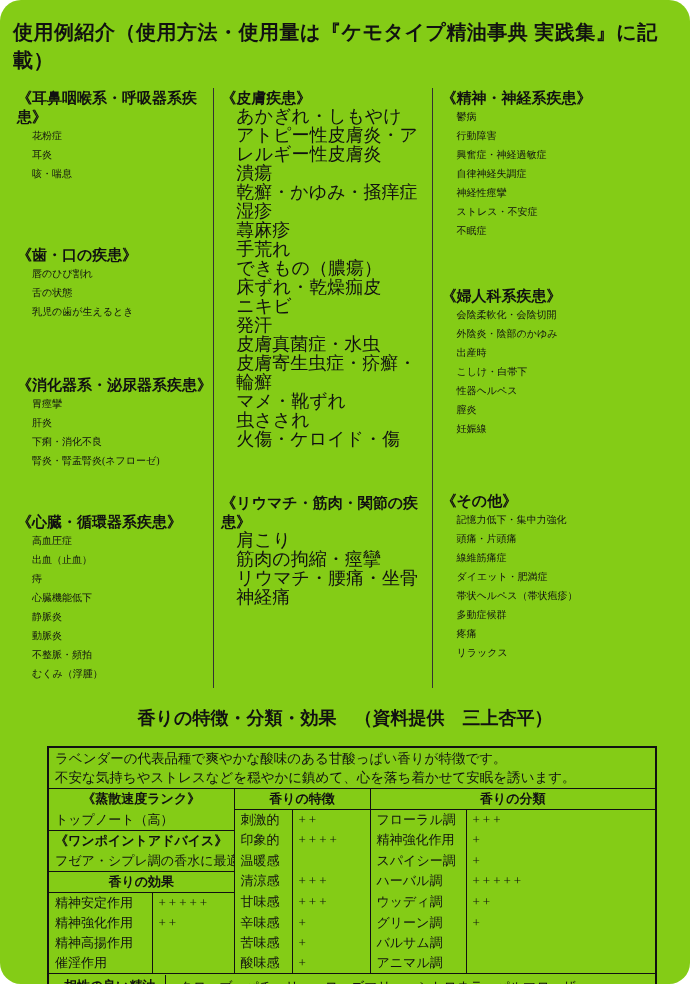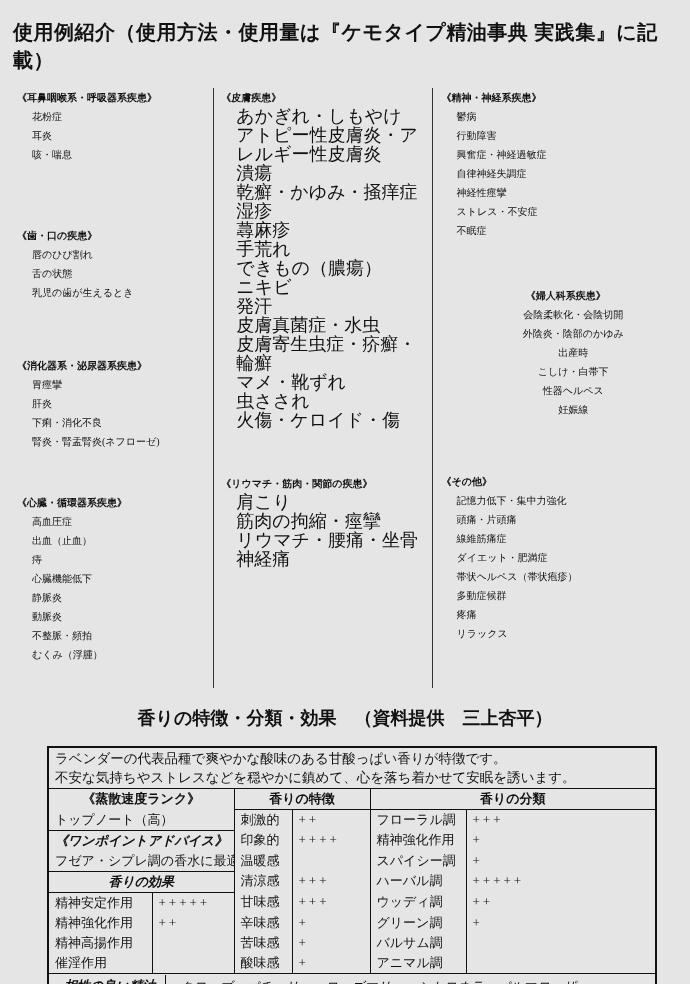--- a/index.html
+++ b/index.html
@@ -1,22 +1,23 @@
 <!DOCTYPE html>
 <html><head>
 <meta charset="utf-8">
 <style>
   html,body{margin:0;padding:0;background:#fff;}
   .page{
     position:relative;
     width:690px;height:984px;
-    background:#e5e5e5;
+    background:#84cc16;
     color:#111;
     overflow:hidden;
     font-family:"Liberation Serif","DejaVu Serif",serif;
+    border-radius:21px;
   }
   
   .doc-title{
     padding:18px 0 0 13px;
     font-family:"Liberation Sans","DejaVu Sans",sans-serif;
     font-weight:bold;
     font-size:20px;
     line-height:28px;
     letter-spacing:0.5px;
   }
@@ -27,39 +28,39 @@
     height:600px;
     align-items:stretch;
   }
   .col{box-sizing:border-box;}
   .col-1{width:222px;}
   .col-2{width:228px;border-left:1.5px solid #333;}
   .col-3{width:268px;border-left:1.5px solid #333;}
   .sec-heading{
     font-family:"Liberation Sans","DejaVu Sans",sans-serif;
     font-weight:bold;
-    font-size:10px;
+    font-size:15px;
     line-height:19px;
   }
   .item{
     font-size:10px;
     line-height:19px;
   }
   .col-1 .sec-heading{padding-left:17px;}
   .col-1 .item{padding-left:32px;}
   .col-2 .sec-heading{padding-left:7px;}
   .col-2 .item{padding-left:22px;padding-right:2px;font-size:18px;}
   .col-3 .sec-heading{padding-left:8px;}
   .col-3 .item{padding-left:23px;}
   .c1s1{margin-bottom:62px;}
   .c1s2{margin-bottom:54px;}
   .c1s3{margin-bottom:42px;}
   .c2s1{margin-bottom:44px;}
   .c3s1{margin-bottom:46px;}
-  .c3s2{margin-bottom:53px;text-align:center;}
+  .c3s2{margin-bottom:53px;}
   
   .frag-heading{
     margin-top:18px;
     text-align:center;
     font-family:"Liberation Sans","DejaVu Sans",sans-serif;
     font-weight:bold;
     font-size:18px;
     line-height:24px;
   }
   table.frag{
@@ -79,21 +80,21 @@
   }
   td.hdr{
     font-family:"Liberation Sans","DejaVu Sans",sans-serif;
     font-weight:bold;
     text-align:center;
     white-space:nowrap;
   }
   td.center{padding:1px 1px;}
   td.val{letter-spacing:3px;}
   .bL{border-left:1.2px solid #111;}
-  .bT{border-top:1.2px solid #111;font-style:italic;}
+  .bT{border-top:1.2px solid #111;}
   .bB{border-bottom:1.2px solid #111;margin-top:41px;}
   td.desc{padding:3px 6px 3px 10px;}
   .desc-line{font-size:13.5px;line-height:19px;white-space:nowrap;}
   td.compat{padding:0;}
   .compat-wrap{display:flex;align-items:flex-start;}
   .compat-label{
     font-family:"Liberation Sans","DejaVu Sans",sans-serif;
     font-weight:bold;
     border-right:1.5px solid #111;
     border-bottom:1.5px solid #111;
@@ -149,20 +150,21 @@
       <div class="section c2s1">
         <div class="sec-heading">《皮膚疾患》</div>
         <div class="item">あかぎれ・しもやけ</div>
         <div class="item" style="white-space:normal">アトピー性皮膚炎・アレルギー性皮膚炎</div>
         <div class="item">潰瘍</div>
         <div class="item">乾癬・かゆみ・掻痒症</div>
         <div class="item">湿疹</div>
         <div class="item">蕁麻疹</div>
         <div class="item">手荒れ</div>
         <div class="item">できもの（膿瘍）</div>
+        <div class="item">床ずれ・乾燥痂皮</div>
         <div class="item">ニキビ</div>
         <div class="item">発汗</div>
         <div class="item">皮膚真菌症・水虫</div>
         <div class="item">皮膚寄生虫症・疥癬・輪癬</div>
         <div class="item">マメ・靴ずれ</div>
         <div class="item">虫さされ</div>
         <div class="item">火傷・ケロイド・傷</div>
       </div>
       <div class="section">
         <div class="sec-heading">《リウマチ・筋肉・関節の疾患》</div>
@@ -183,20 +185,21 @@
         <div class="item">ストレス・不安症</div>
         <div class="item">不眠症</div>
       </div>
       <div class="section c3s2">
         <div class="sec-heading">《婦人科系疾患》</div>
         <div class="item">会陰柔軟化・会陰切開</div>
         <div class="item">外陰炎・陰部のかゆみ</div>
         <div class="item">出産時</div>
         <div class="item">こしけ・白帯下</div>
         <div class="item">性器ヘルペス</div>
+        <div class="item">膣炎</div>
         <div class="item">妊娠線</div>
       </div>
       <div class="section">
         <div class="sec-heading">《その他》</div>
         <div class="item">記憶力低下・集中力強化</div>
         <div class="item">頭痛・片頭痛</div>
         <div class="item">線維筋痛症</div>
         <div class="item">ダイエット・肥満症</div>
         <div class="item">帯状ヘルペス（帯状疱疹）</div>
         <div class="item">多動症候群</div>

